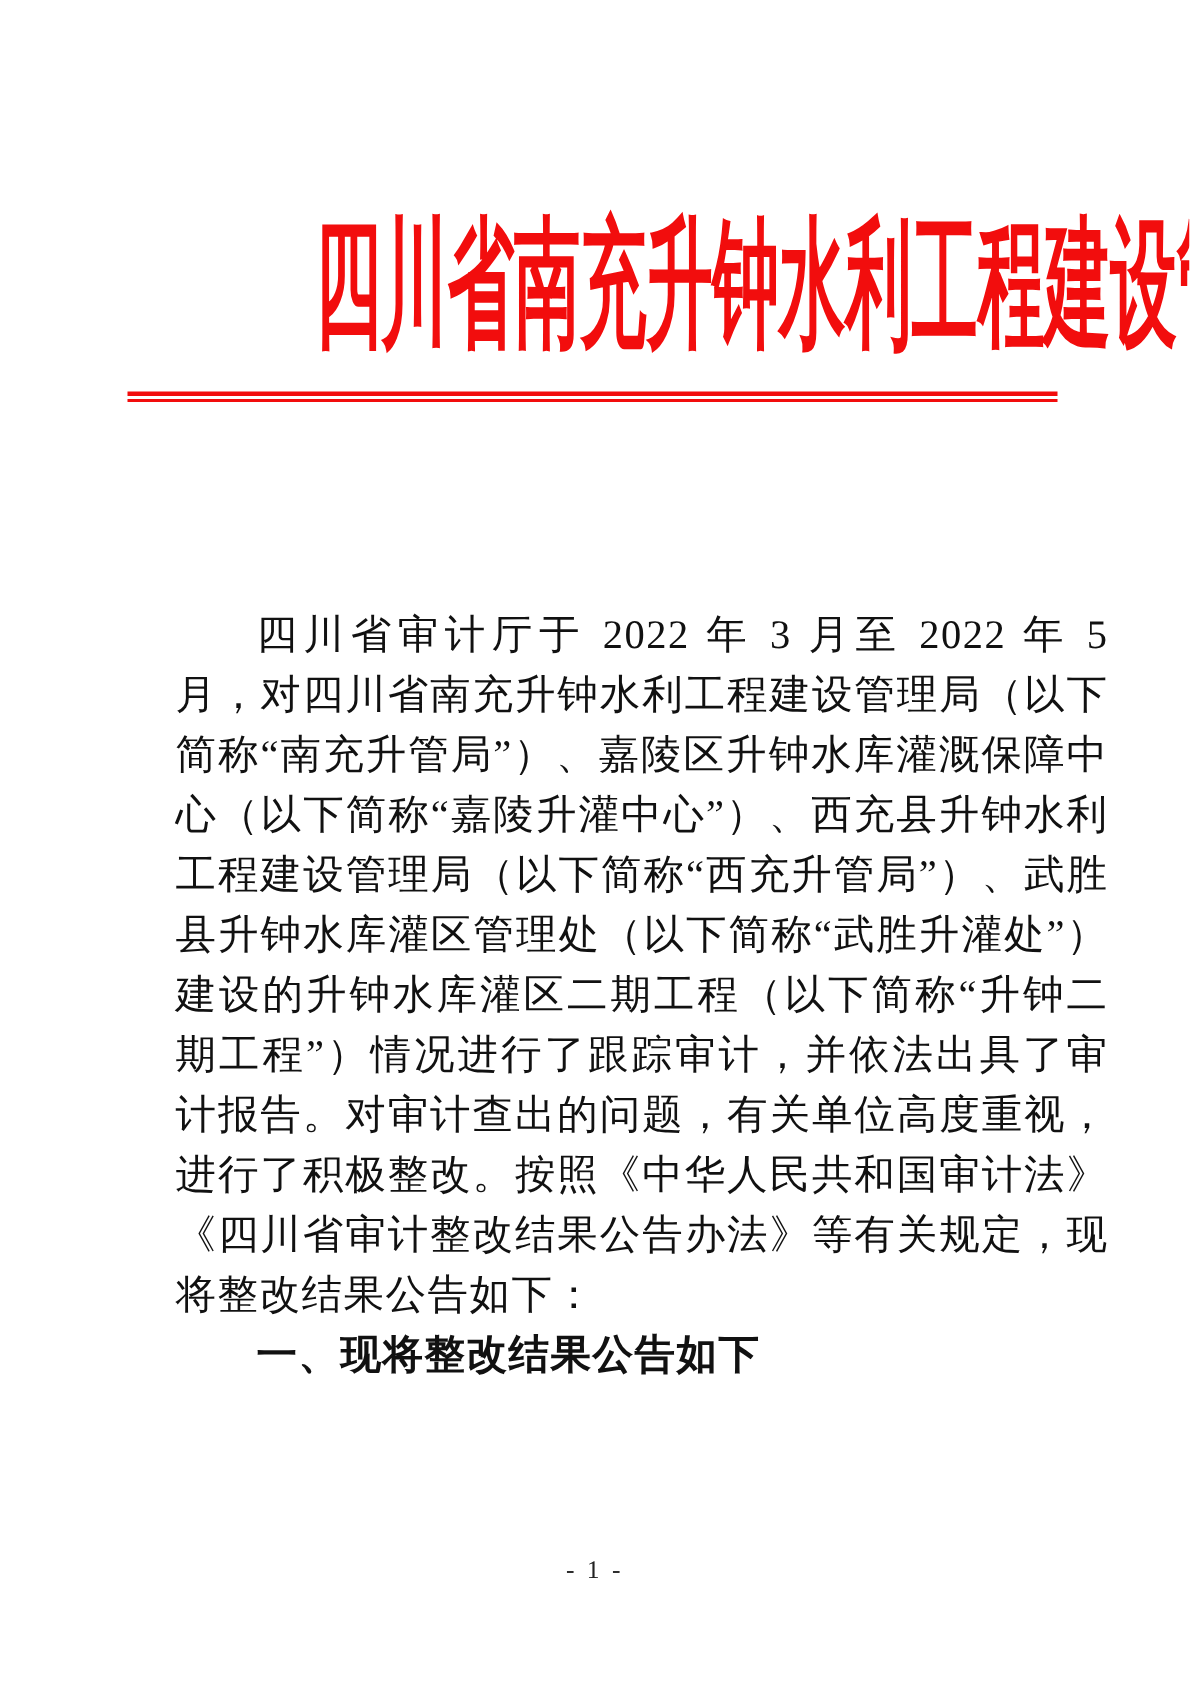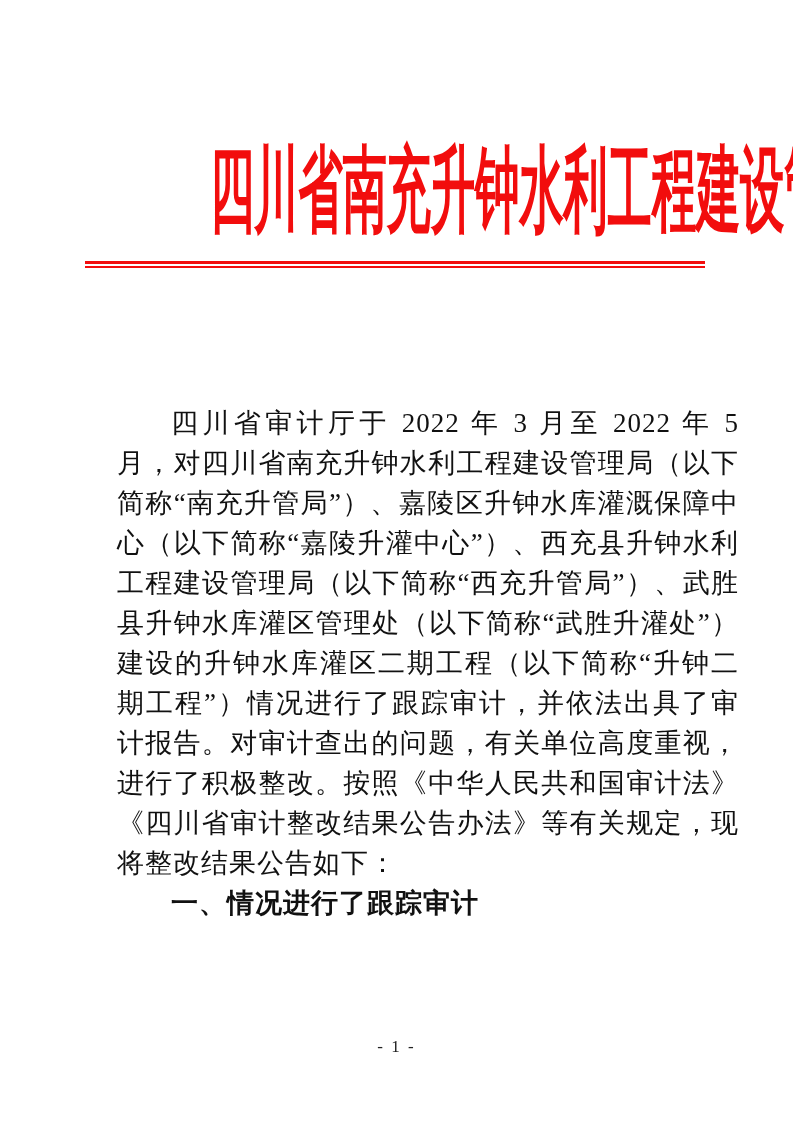--- a/index.html
+++ b/index.html
@@ -99,18 +99,18 @@
 
 <div class="page">
 
   <div class="letterhead">四川省南充升钟水利工程建设管理局</div>
 
   <div class="double-rule"></div>
 
 
   <div class="body-text">
     <p>四川省审计厅于 2022 年 3 月至 2022 年 5 月，对四川省南充升钟水利工程建设管理局（以下简称“南充升管局”）、嘉陵区升钟水库灌溉保障中心（以下简称“嘉陵升灌中心”）、西充县升钟水利工程建设管理局（以下简称“西充升管局”）、武胜县升钟水库灌区管理处（以下简称“武胜升灌处”）建设的升钟水库灌区二期工程（以下简称“升钟二期工程”）情况进行了跟踪审计，并依法出具了审计报告。对审计查出的问题，有关单位高度重视，进行了积极整改。按照《中华人民共和国审计法》《四川省审计整改结果公告办法》等有关规定，现将整改结果公告如下：</p>
-    <p class="section-heading">一、情况进行了跟踪审计</p>
+    <p class="section-heading">一、现将整改结果公告如下</p>
   </div>
 
   <div class="footer">- 1 -</div>
 
 </div>
 
 </body></html>

